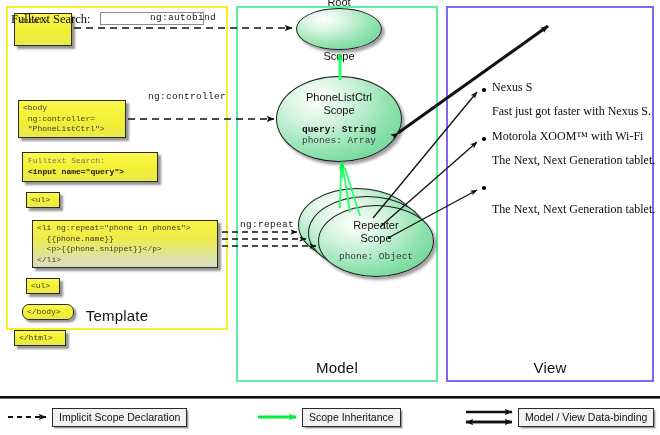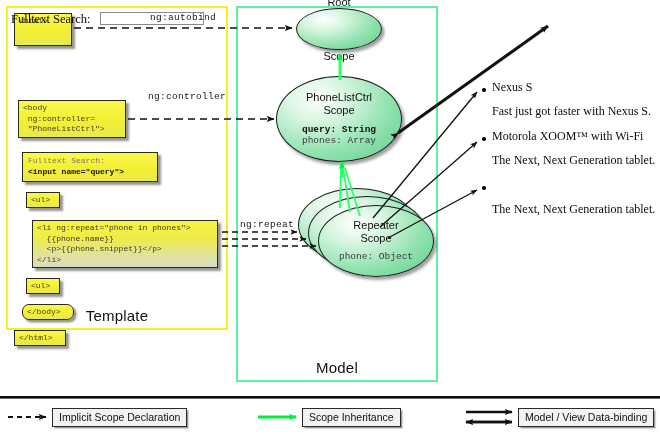--- a/index.html
+++ b/index.html
@@ -66,20 +66,23 @@
 </head>
 <body>
 
 <div id="canvas">
 
   <div class="panel" id="panel-template" style="border-color: rgb(245, 240, 42);">
     <div class="panel-label">Template</div>
   </div>
   <div class="panel" id="panel-model" style="border-color: rgb(95, 240, 168);">
     <div class="panel-label">Model</div>
+  </div>
+  <div class="panel" id="panel-view" style="border-color: rgb(123, 106, 240);">
+    <div class="panel-label">View</div>
   </div>
 
   <div class="code-box" style="left:14px;top:13px;width:58px;height:33px;">&lt;html&gt;</div>
 
   <div class="code-box" style="left:18px;top:100px;width:108px;height:38px;">&lt;body
  ng:controller=
  "PhoneListCtrl"&gt;</div>
 
   <div class="code-box" style="left:22px;top:152px;width:136px;height:30px;padding:3px 5px;"><span class="cb-dim">Fulltext Search:</span>
 <span class="cb-strong">&lt;input name="query"&gt;</span></div>

